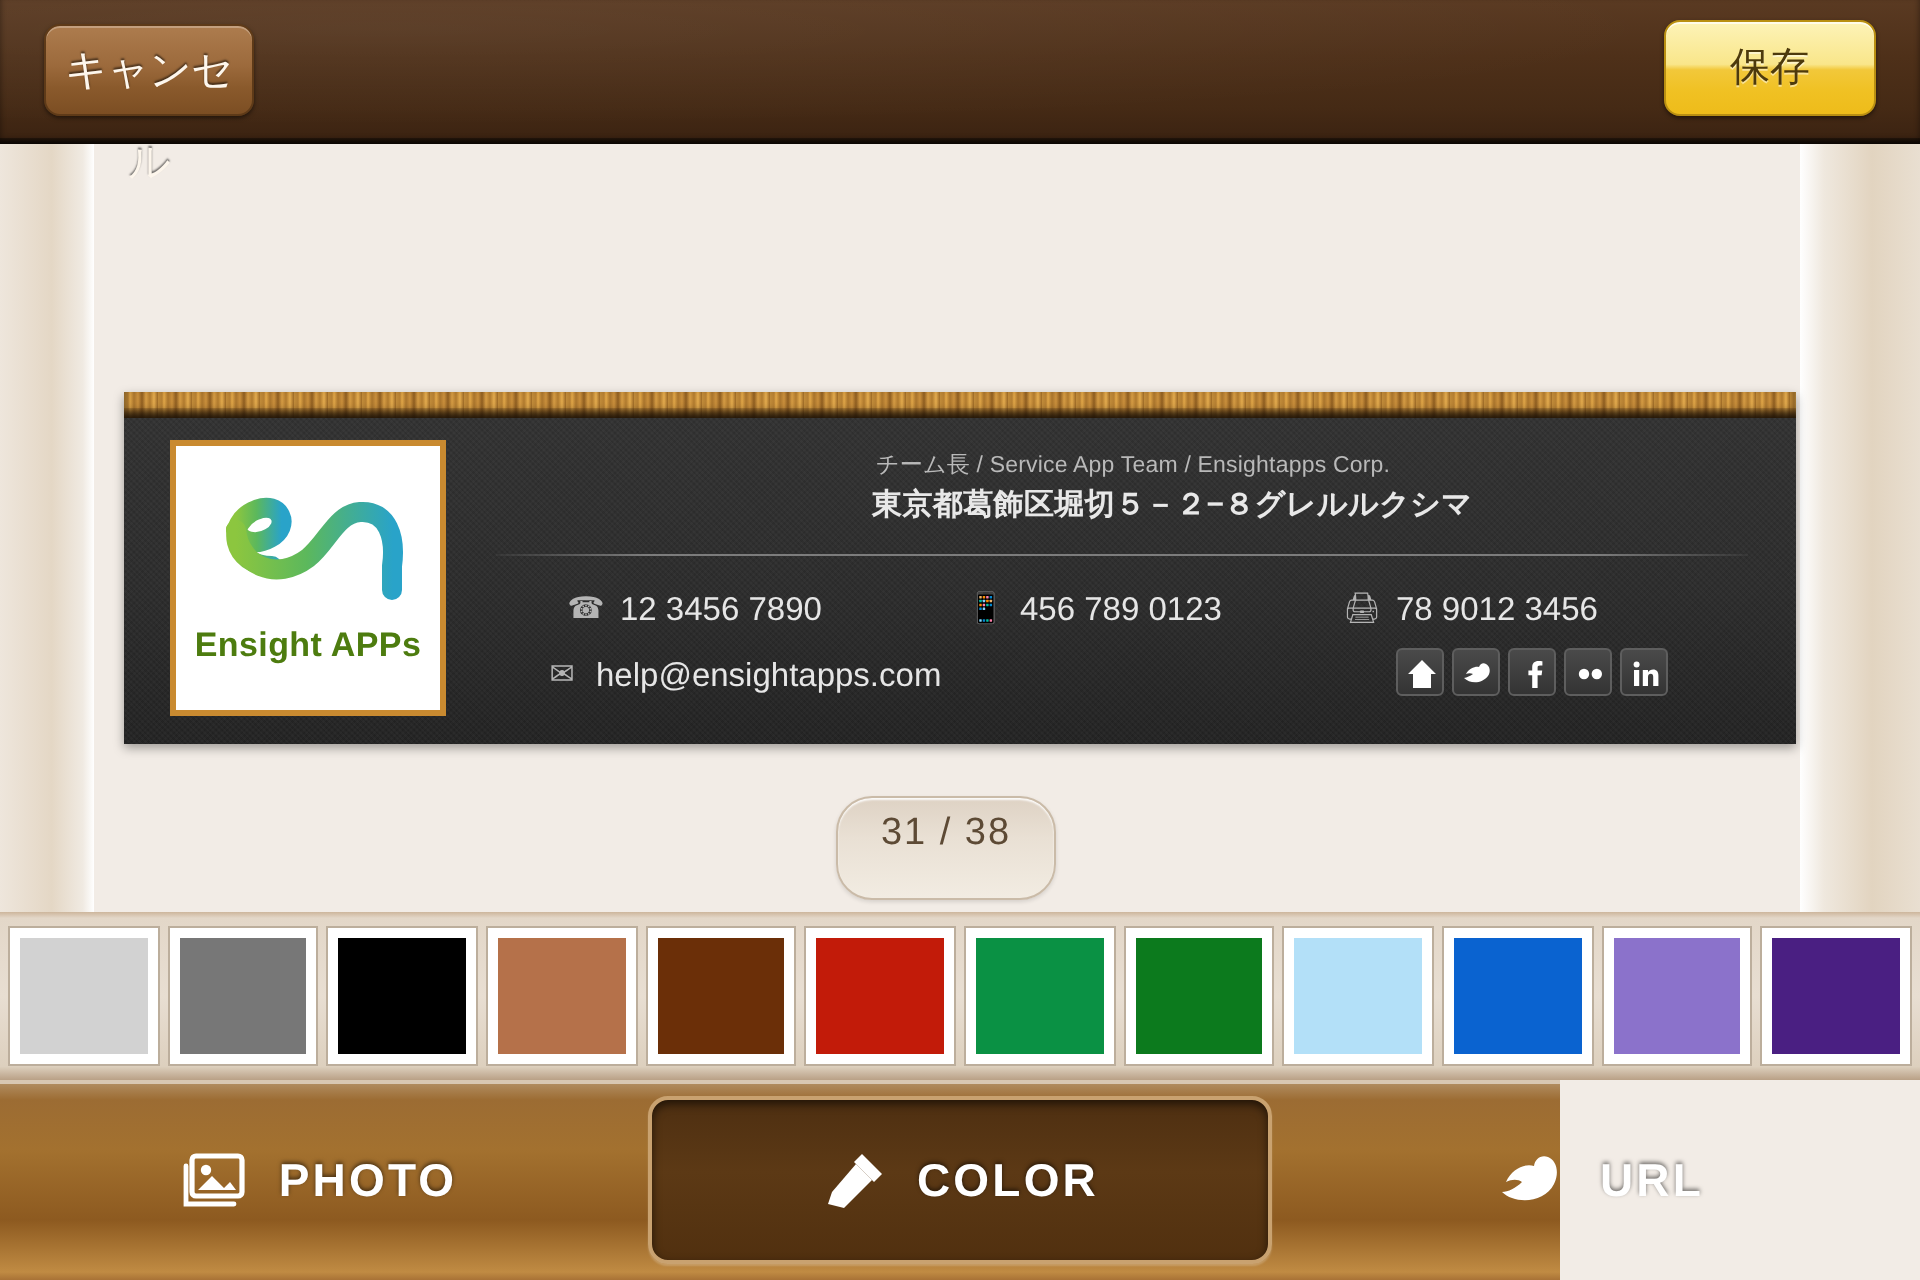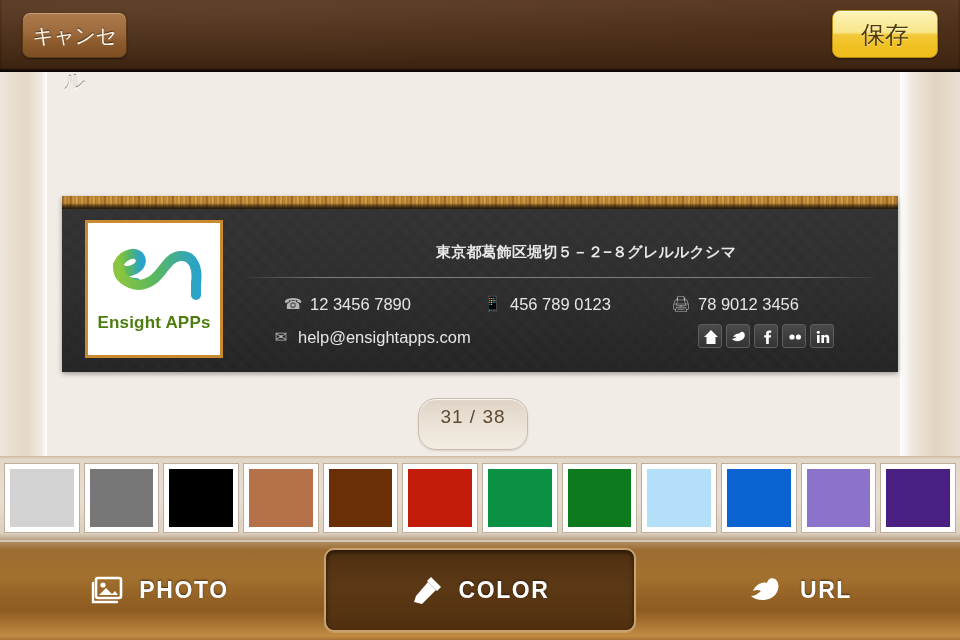--- a/index.html
+++ b/index.html
@@ -100,21 +100,21 @@
 
   .save-btn {
     position: absolute;
     right: 22px; top: 10px;
     width: 106px; height: 48px;
     border-radius: 8px;
     background: linear-gradient(180deg, #fdf3b8 0%, #f9e68a 46%, #f2c83a 52%, #f0c123 75%, #eebc1a 100%);
     border: 1px solid #b98f12;
     box-shadow: 0 1px 2px rgba(0,0,0,0.5), inset 0 1px 0 rgba(255,255,255,0.7);
     color: #4d3a0c;
-    font-size: 24px;
+    font-size: 20px;
     line-height: 47px;
     text-align: center;
     text-shadow: 0 1px 0 rgba(255,255,255,0.5);
     cursor: pointer;
     box-sizing: border-box;
   }
 
   
   .canvas {
     position: absolute;
@@ -308,21 +308,21 @@
   }
   .swatch i {
     display: block;
     width: 100%; height: 100%;
   }
 
   
   .tabbar {
     position: absolute;
     left: 0; top: 540px;
-    width: 960px; height: 100px;
+    width: 780px; height: 100px;
     background:
       linear-gradient(180deg, #c7b49e 0%, #b08b5e 2px, #9c6c33 10%, #a3712f 35%, #8d5a20 70%, #c08b43 96%, #a87236 100%);
     z-index: 10;
   }
   .tabbar::before {
     content: "";
     position: absolute;
     left: 0; right: 0; top: 0;
     height: 2px;
     background: #d8c7b2;
@@ -386,20 +386,21 @@
               <stop offset="45%" stop-color="#5cb85c"></stop>
               <stop offset="100%" stop-color="#29a3c9"></stop>
             </linearGradient>
           </defs>
           <path d="M34 44 C14 44 10 22 26 16 C38 11 44 24 33 30 C26 34 18 32 16 26" fill="none" stroke="url(#eng)" stroke-width="10" stroke-linecap="round"></path>
           <path d="M16 26 C18 44 36 52 52 40 C62 32 66 18 78 17 C92 16 96 30 94 44 L94 56" fill="none" stroke="url(#eng)" stroke-width="10" stroke-linecap="round"></path>
         </svg>
         <div class="logo-text">Ensight APPs</div>
       </div>
 
+      <div class="card-role">チーム長 / Service App Team / Ensightapps Corp.</div>
       <div class="card-address">東京都葛飾区堀切５－２−８グレルルクシマ</div>
       <div class="card-rule"></div>
 
       <div class="contact-row c-tel">
         <span class="ico">☎</span><span>12 3456 7890</span>
       </div>
       <div class="contact-row c-mob">
         <span class="ico">📱</span><span>456 789 0123</span>
       </div>
       <div class="contact-row c-fax">

